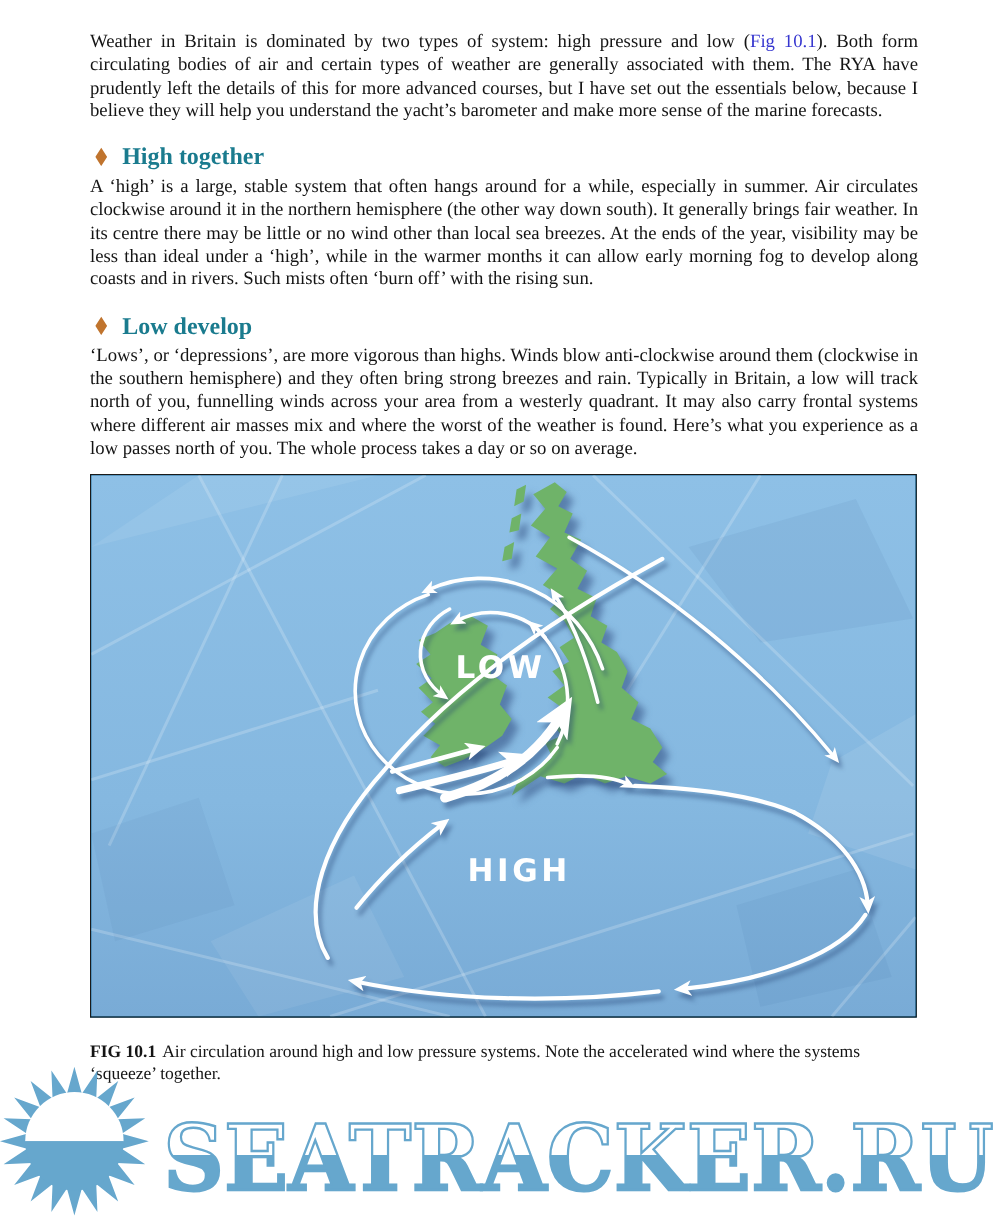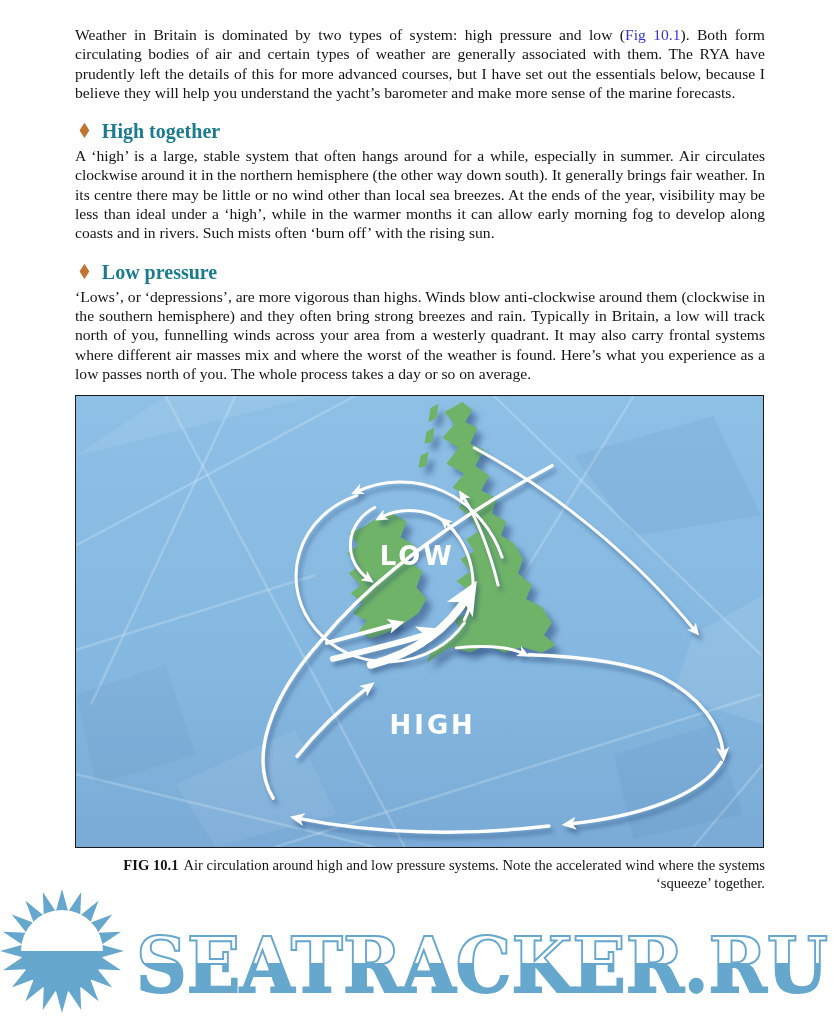--- a/index.html
+++ b/index.html
@@ -23,21 +23,21 @@
   .figure-box{
     margin-top:12px;width:687px;height:451px;border:1.5px solid #1a1a1a;
     position:relative;background:#0369a1;
   }
   .figure-box svg{display:block;}
   .map-label{
     font-family:"DejaVu Sans",sans-serif;font-weight:600;fill:#ffffff;
     letter-spacing:3px;font-size:26px;
   }
   .caption{
-    margin-top:8px;text-align:right;font-size:14.6px;line-height:18px;width:690px;
+    margin-top:20px;text-align:left;font-size:14.6px;line-height:18px;width:690px;
   }
   .caption .tag{font-weight:bold;margin-right:5px;}
   .watermark{position:absolute;left:0;top:888px;width:834px;height:128px;}
   .land{filter:drop-shadow(6px 7px 3px rgba(45,75,125,.55));}
   .arrows{filter:drop-shadow(3px 5px 2px rgba(30,60,110,.42));}
   .wm-text{
     font-family:"DejaVu Serif",serif;font-weight:bold;font-size:76px;
     stroke:#66a7cd;stroke-width:2px;
   }
 </style>
@@ -49,21 +49,21 @@
   <p class="body-par"><span>Weather in Britain is dominated by two types of system: high pressure and low (</span><span class="fig-link">Fig 10.1</span><span>). Both form circulating bodies of air and certain types of weather are generally associated with them. The RYA have prudently left the details of this for more advanced courses, but I have set out the essentials below, because I believe they will help you understand the yacht’s barometer and make more sense of the marine forecasts.</span></p>
 
   <h2 class="sec">
       <span class="diamond">♦</span>
       <span>High together</span>
     </h2>
   <p class="body-par">A ‘high’ is a large, stable system that often hangs around for a while, especially in summer. Air circulates clockwise around it in the northern hemisphere (the other way down south). It generally brings fair weather. In its centre there may be little or no wind other than local sea breezes. At the ends of the year, visibility may be less than ideal under a ‘high’, while in the warmer months it can allow early morning fog to develop along coasts and in rivers. Such mists often ‘burn off’ with the rising sun.</p>
 
   <h2 class="sec">
       <span class="diamond">♦</span>
-      <span>Low pressure</span>
+      <span>Low develop</span>
     </h2>
   <p class="body-par">‘Lows’, or ‘depressions’, are more vigorous than highs. Winds blow anti-clockwise around them (clockwise in the southern hemisphere) and they often bring strong breezes and rain. Typically in Britain, a low will track north of you, funnelling winds across your area from a westerly quadrant. It may also carry frontal systems where different air masses mix and where the worst of the weather is found. Here’s what you experience as a low passes north of you. The whole process takes a day or so on average.</p>
 
   <div class="figure-box">
     <svg width="687" height="451" viewBox="0 0 690 453" preserveAspectRatio="none">
       <defs>
         <linearGradient id="seaGrad" x1="0" y1="0" x2="0" y2="1">
           <stop offset="0" stop-color="#8ec0e6"></stop>
           <stop offset="0.6" stop-color="#85b8e0"></stop>
           <stop offset="1" stop-color="#79abd6"></stop>

